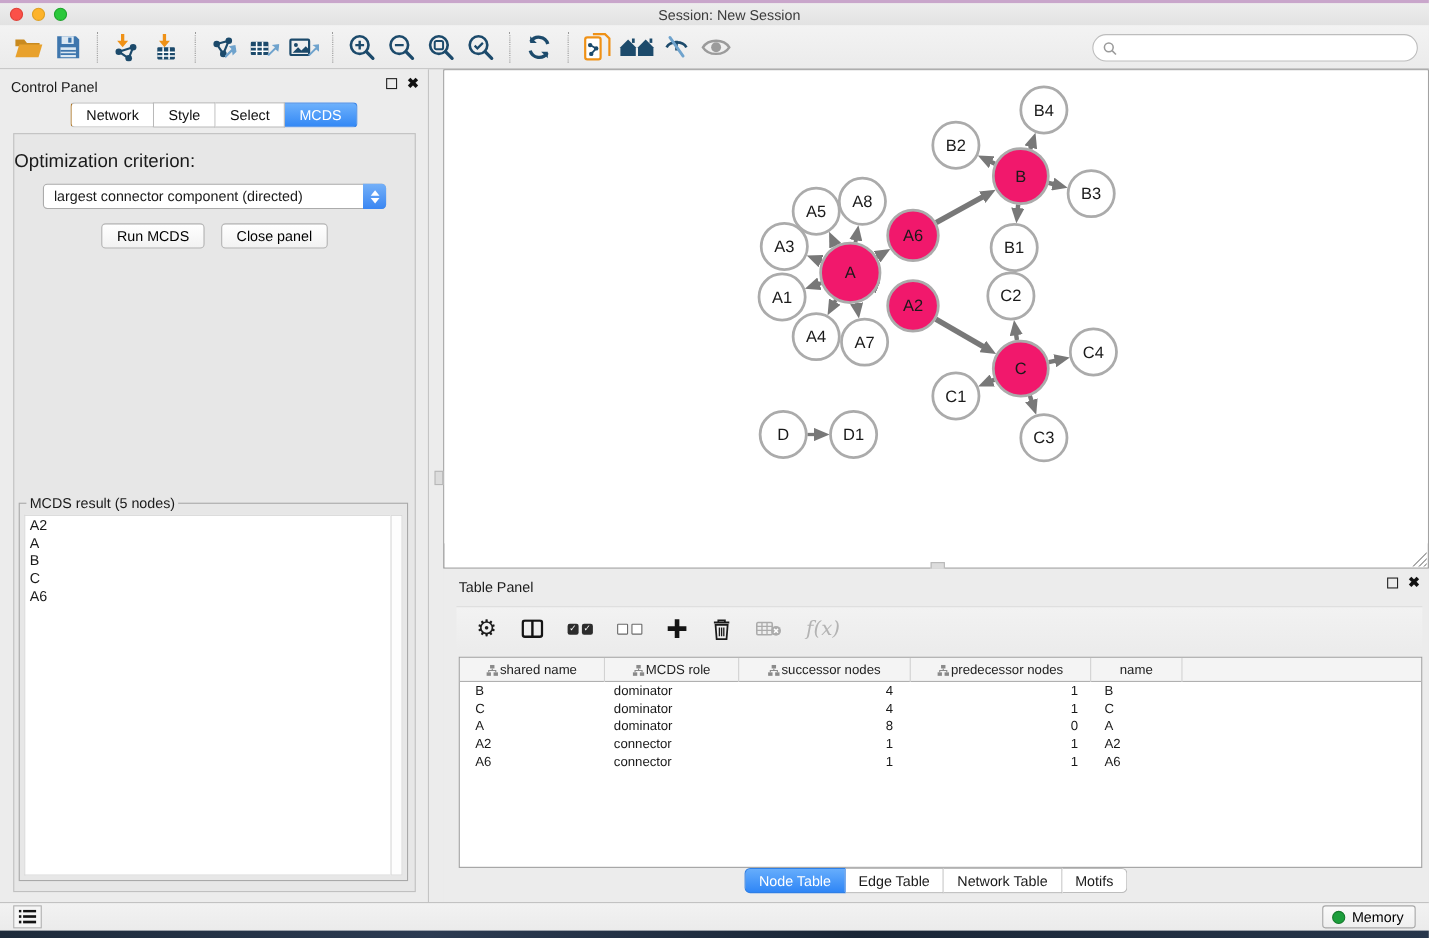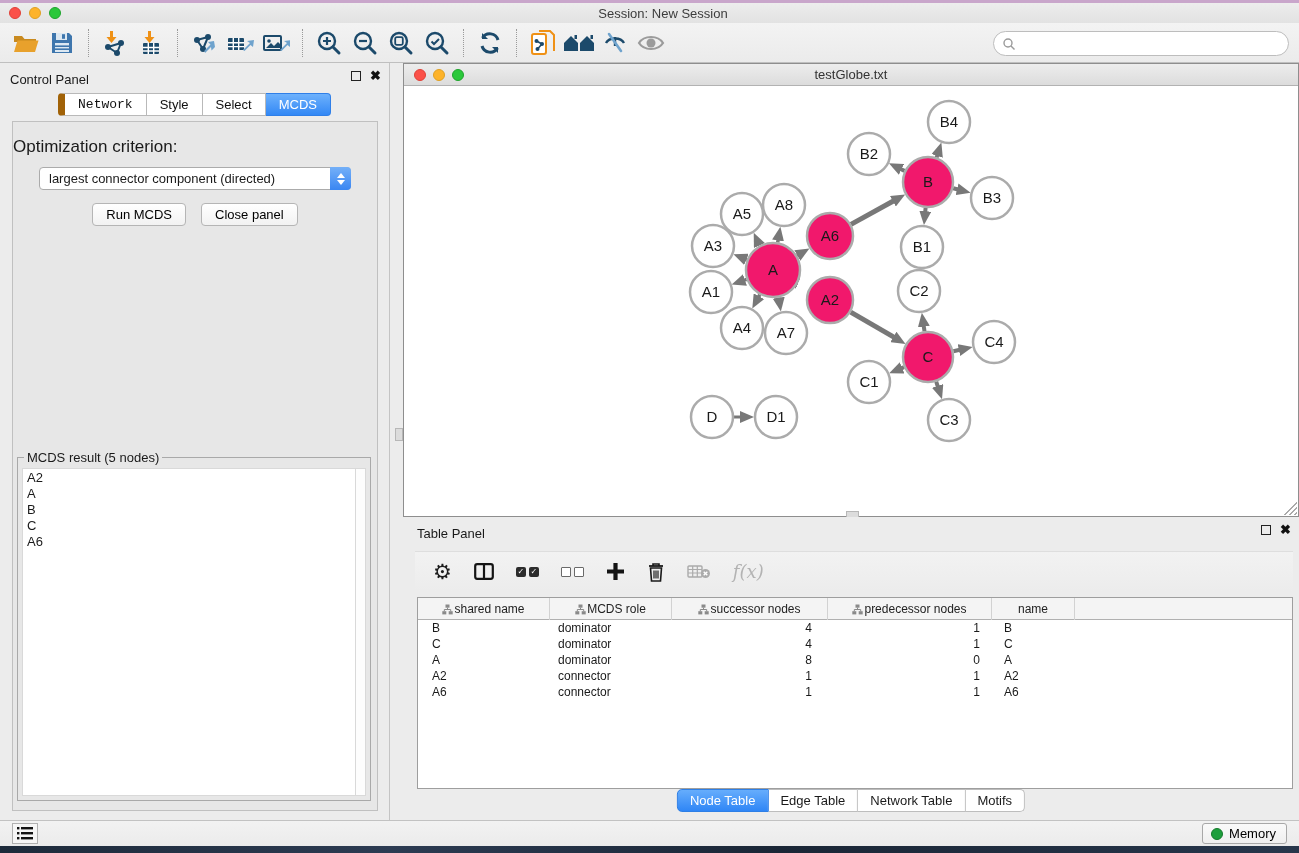--- a/index.html
+++ b/index.html
@@ -35,21 +35,21 @@
                    background:#ececec; border-right:1px solid #c4c4c4; }
   .panel-head { position:relative; height:30px; }
   .panel-title { position:absolute; left:10px; top:9px; font-size:13px; color:#1a1a1a; }
   .panel-icons { position:absolute; right:8px; top:8px; display:flex; gap:9px; align-items:center; }
   .float-glyph { width:10px; height:10px; border:1.5px solid #222; display:inline-block; }
   .close-glyph { font-size:13px; font-weight:bold; color:#111; line-height:10px; }
 
   .segbar { display:flex; justify-content:center; }
   .segbar .seg { padding:3px 13px; font-size:13px; background:#fff; border:1px solid #b9b9b9;
                  border-left:none; color:#111; }
-  .segbar .seg:first-child { border-left:7px solid #a16207; border-radius:4px 0 0 4px;font-family:Liberation Mono, monospace; }
+  .segbar .seg:first-child { border-left:1px solid #a16207; border-radius:4px 0 0 4px; }
   .segbar .seg:last-child { border-radius:0 4px 4px 0; }
   .segbar .seg.active { background:linear-gradient(#6db1fc,#3388f5); border-color:#2f7fe8; color:#fff; }
 
   .cp-content { position:absolute; left:12px; top:58px; width:366px; height:748px;
                 background:#e7e7e7; border:1px solid #c0c0c0; }
   .cp-content { height:690px; }
   .crit-label { text-align:left; margin-top:15px; font-size:17px; }
   .dropdown { position:relative; margin:10px auto 0; width:312px; height:23px; background:#fff;
               border:1px solid #ababab; border-radius:4px; display:flex; align-items:center; }
   .dropdown-value { flex:1; padding-left:9px; font-size:13px; white-space:nowrap; overflow:hidden; }
@@ -336,28 +336,20 @@
             <div class="result-item">B</div>
             <div class="result-item">C</div>
             <div class="result-item">A6</div>
           </div>
         <div class="result-scroll"></div>
       </div>
     </div>
   </div>
 
   <div class="net-window">
-    <div class="net-titlebar">
-      <div class="net-traffic">
-        <span class="tl red"></span>
-        <span class="tl yel"></span>
-        <span class="tl grn"></span>
-      </div>
-      <div class="net-title">testGlobe.txt</div>
-    </div>
     <svg class="net-canvas" id="graph-svg" width="894" height="430" viewBox="0 0 894 430">
         <defs>
           <marker id="arrow" viewBox="0 0 14 12" markerWidth="14" markerHeight="12" refX="1" refY="6" orient="auto" markerUnits="userSpaceOnUse">
             <path d="M0,0 L14,6 L0,12 Z" fill="#787878"></path>
           </marker>
         </defs>
         <line x1="342.6" y1="193.4" x2="340.0" y2="194.3" stroke="#787878" stroke-width="3.5" marker-end="url(#arrow)"></line>
         <line x1="393.8" y1="197.0" x2="393.3" y2="196.8" stroke="#787878" stroke-width="3.5" marker-end="url(#arrow)"></line>
         <line x1="343.0" y1="173.6" x2="341.5" y2="173.0" stroke="#787878" stroke-width="3.5" marker-end="url(#arrow)"></line>
         <line x1="355.8" y1="208.7" x2="354.5" y2="211.1" stroke="#787878" stroke-width="3.5" marker-end="url(#arrow)"></line>

